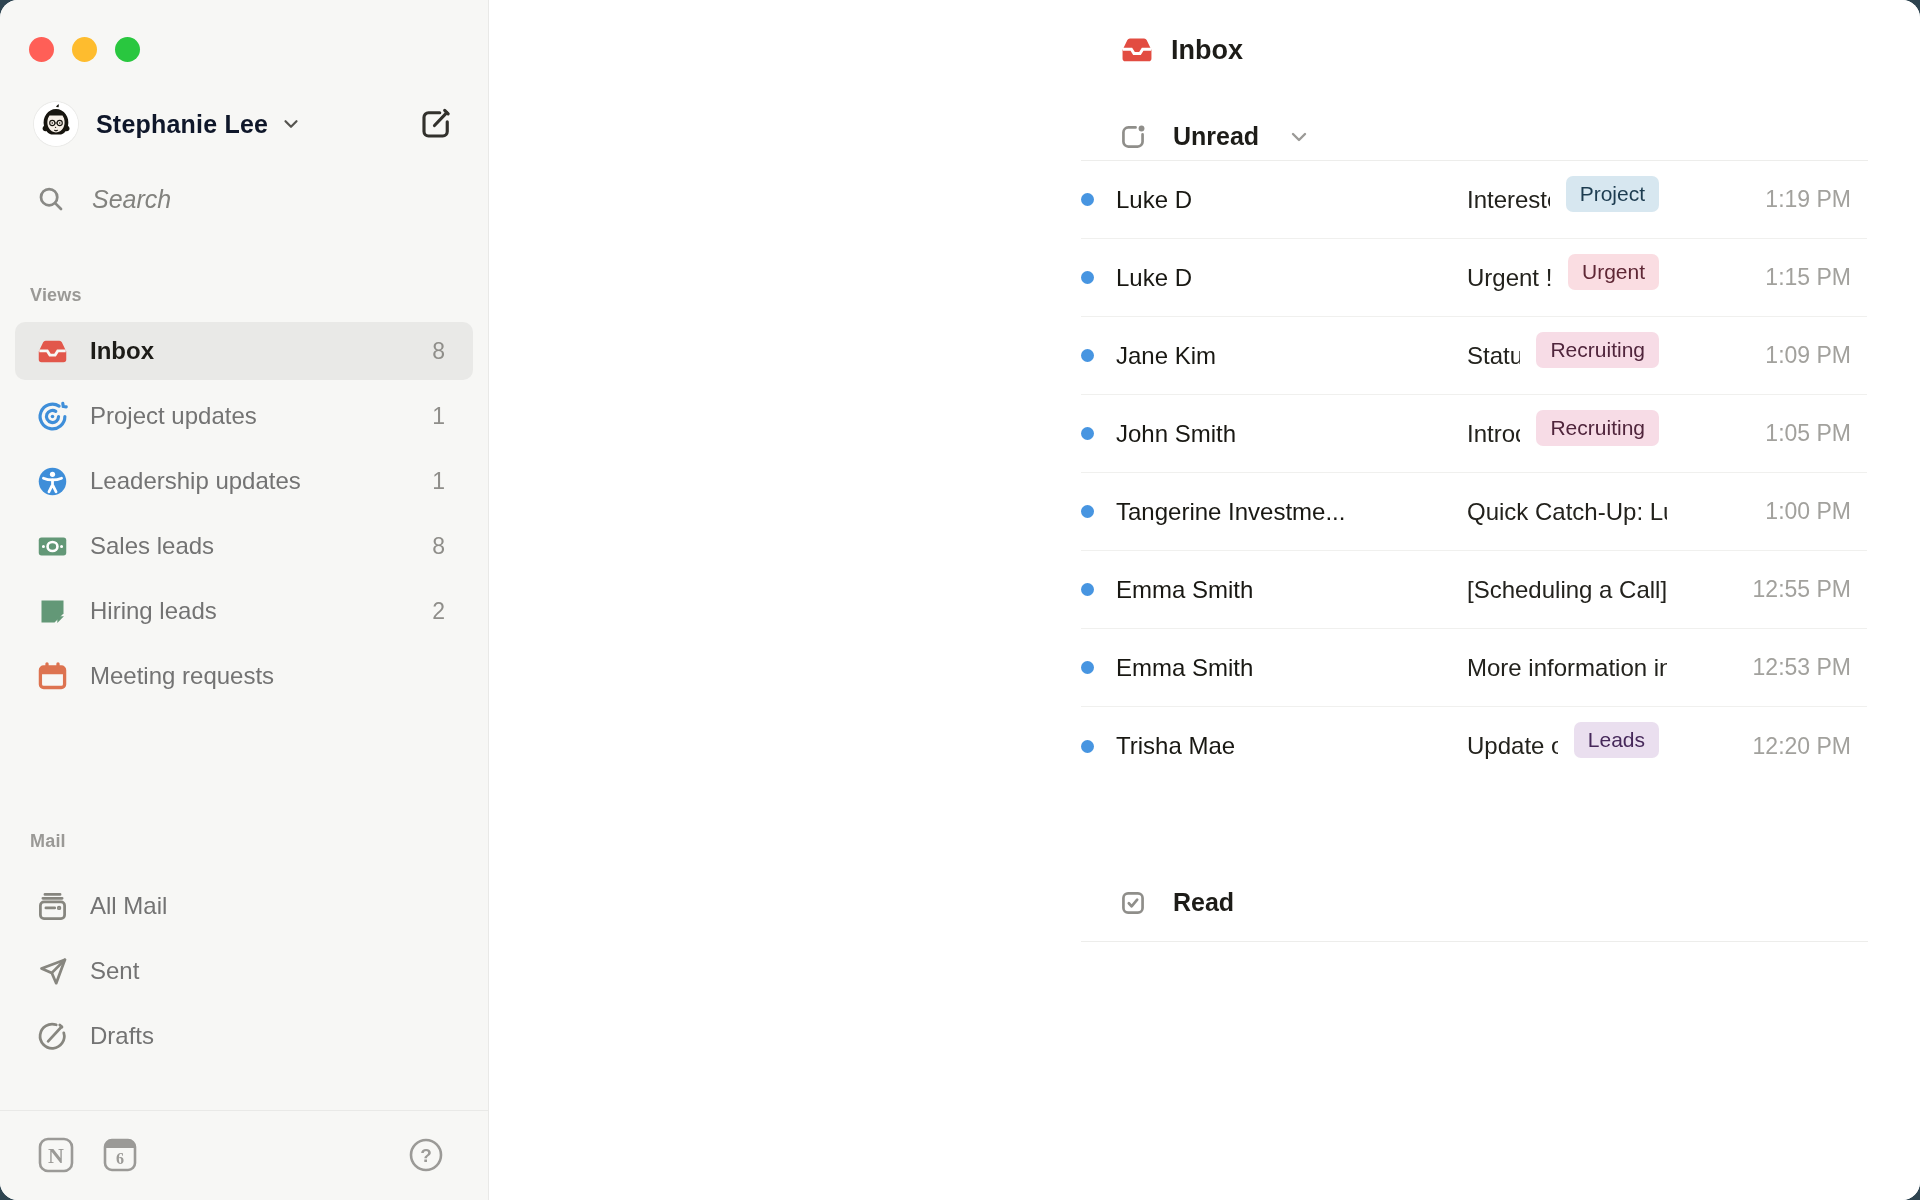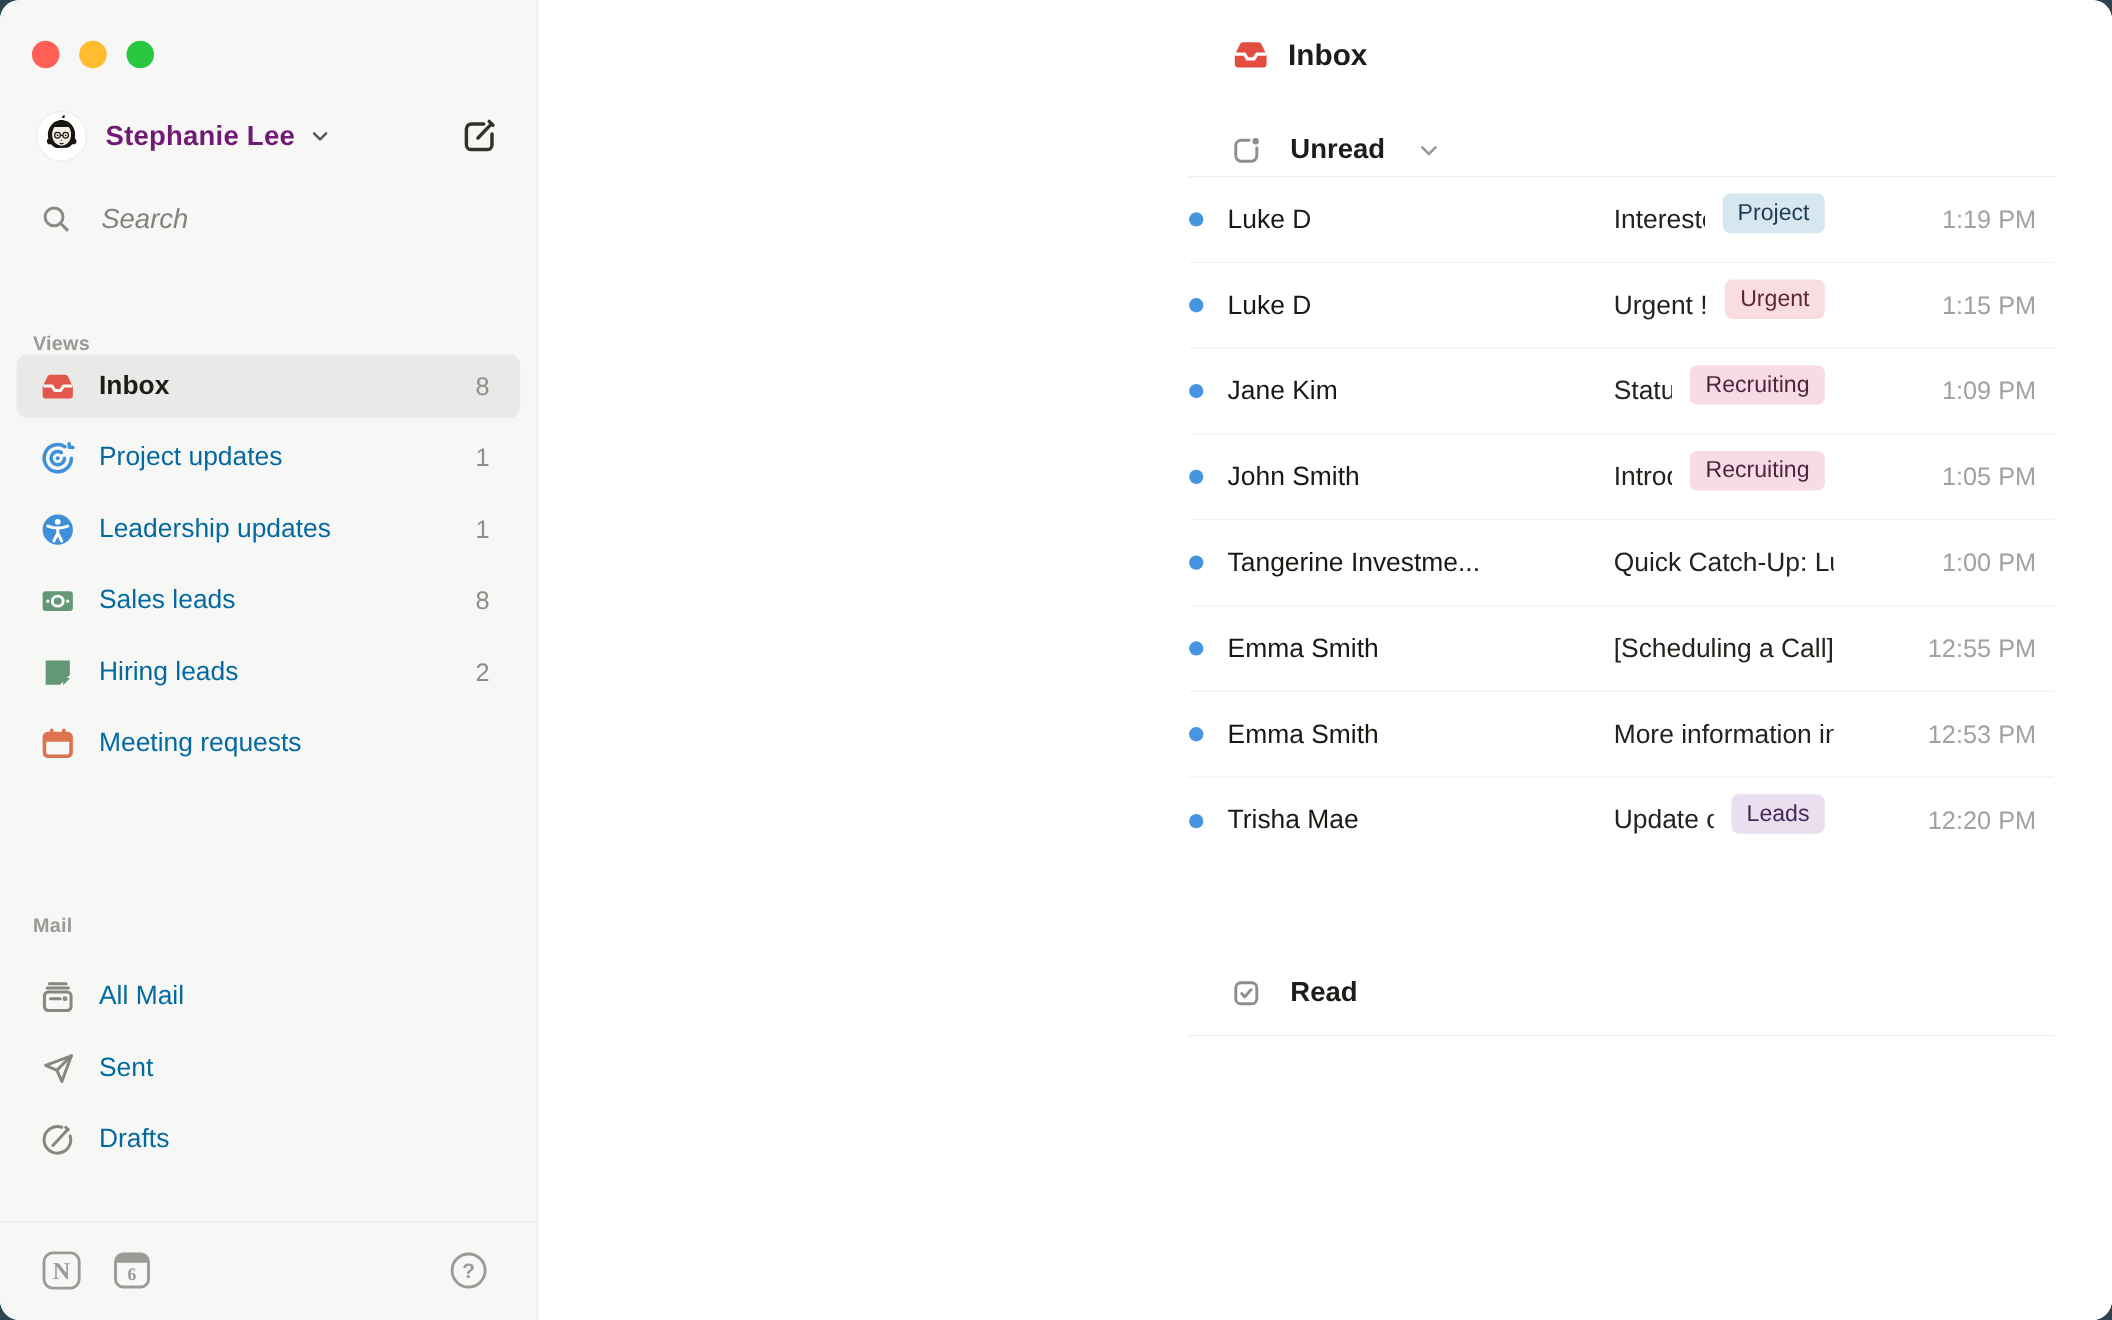--- a/index.html
+++ b/index.html
@@ -9,38 +9,38 @@
   
   .sidebar { position:relative; width:489px; height:100%; background:#f7f7f5; border-right:1px solid #e9e9e7; flex-shrink:0; }
   .traffic { position:absolute; top:37px; left:29px; display:flex; gap:18px; }
   .traffic span { width:25px; height:25px; border-radius:50%; display:block; }
   .light-red { background:#ff5f57; }
   .light-yellow { background:#febc2e; }
   .light-green { background:#29c73f; }
 
   .profile { position:absolute; top:101px; left:34px; right:34px; height:46px; display:flex; align-items:center; }
   .avatar { width:44px; height:44px; border-radius:50%; background:#ffffff; overflow:hidden; flex-shrink:0; box-shadow:0 0 0 1px rgba(0,0,0,.05); }
-  .profile-name { margin-left:18px; font-size:25px; font-weight:700; color:#701a75; letter-spacing:.2px; }
+  .profile-name { margin-left:18px; font-size:25px; font-weight:700; color:#0f172a; letter-spacing:.2px; }
   .profile-chevron { margin-left:12px; display:flex; }
   .compose-btn { margin-left:auto; display:flex; cursor:pointer; }
 
   .search-row { position:absolute; top:184px; left:36px; display:flex; align-items:center; gap:26px;font-style:italic; }
   .search-label { font-size:25px; color:#82827e; }
 
   .section-label { position:absolute; left:30px; font-size:18px; font-weight:700; color:#9a9996; letter-spacing:.2px; }
-  .views-label { top:302px; }
+  .views-label { top:285px; }
   .mail-label { top:831px; }
 
   .nav { position:absolute; left:15px; right:15px; }
   .nav-views { top:322px; }
   .nav-mail { top:877px; }
   .nav-item { height:58px; margin-bottom:7px; display:flex; align-items:center; padding:0 28px 0 21px; border-radius:10px; cursor:pointer; }
   .nav-item.selected { background:#e9e9e7; }
   .nav-icon { width:33px; height:33px; display:flex; align-items:center; justify-content:center; flex-shrink:0; }
-  .nav-text { margin-left:21px; font-size:24px; font-weight:500; color:#0369a1; }
+  .nav-text { margin-left:21px; font-size:24px; font-weight:500; color:#737373; }
   .nav-item.selected .nav-text { font-weight:700; color:#1d1c18; }
   .nav-count { margin-left:auto; font-size:23px; color:#8f8e8a; }
 
   .sidebar-footer { position:absolute; left:0; right:0; bottom:0; height:90px; border-top:1px solid #e9e9e7; }
   .footer-icon { position:absolute; top:24px; width:40px; height:40px; display:flex; align-items:center; justify-content:center; }
   .f-notion { left:36px; }
   .f-cal { left:100px; }
   .f-help { left:406px; }
 
   

